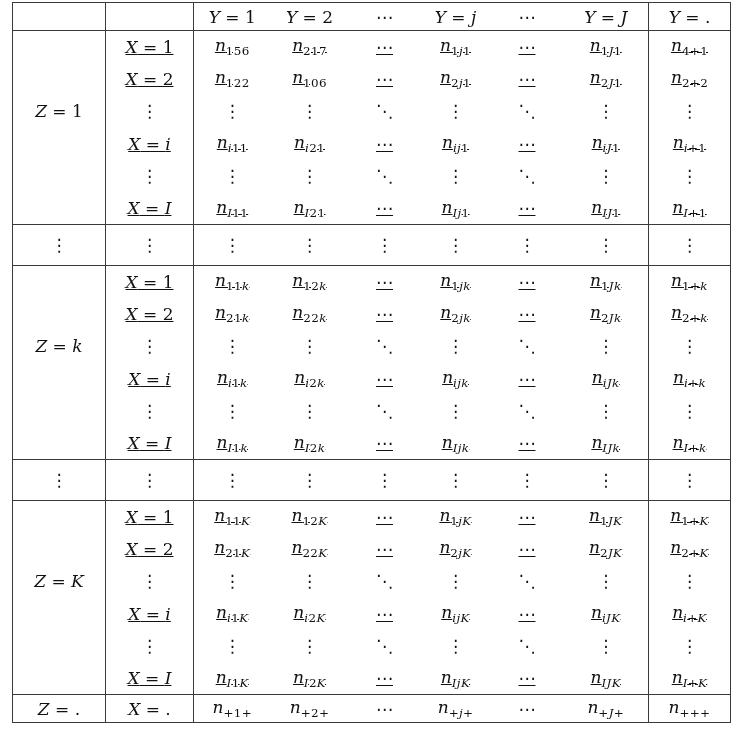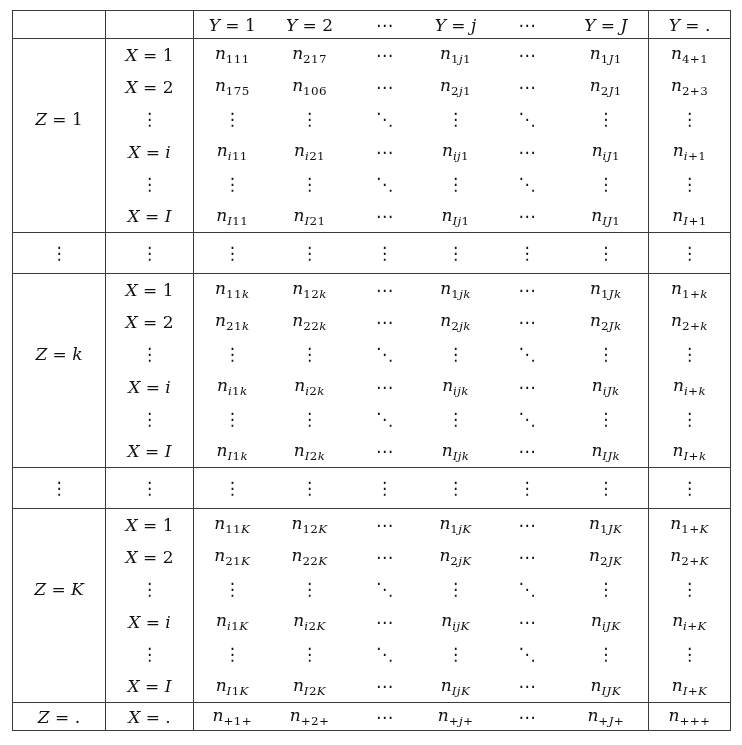--- a/index.html
+++ b/index.html
@@ -10,21 +10,21 @@
   html,body{margin:0;padding:0;background:var(--bg);}
   .page{
     position:relative;
     width:742px;height:745px;
     background:var(--bg);
     overflow:hidden;
     font-family:"DejaVu Serif", serif;
     color:var(--ink);
   }
   table.ctable{
-    position:absolute;left:12px;top:10px;
+    position:absolute;left:12px;top:2px;
     border-collapse:collapse;
     table-layout:fixed;
     border:1px solid var(--line);
     font-size:17px;
     color:var(--ink);
     padding-left:21px;
   }
   table.ctable th, table.ctable td{
     padding:0;
     margin:0;
@@ -35,21 +35,21 @@
     overflow:visible;
   }
   
   .col-z   {border-right:1px solid var(--line);}
   .col-x   {border-right:1px solid var(--line);}
   .col-margin{border-left:1px solid var(--line);}
   
   tr.hline > th, tr.hline > td{border-bottom:1px solid var(--line);}
   
   tr.h-header{height:28px;}
-  tr.h-row{height:32px;}
+  tr.h-row{height:32px;text-decoration:underline;}
   tr.h-dots{height:33px;margin-top:23px;}
   tr.h-sep{height:41px;}
   tr.h-last{height:28px;}
   
   .it{font-style:italic;}
   .up{font-style:normal;}
   .sub{
     font-size:0.70em;
     vertical-align:-0.30em;
     letter-spacing:0.03em;
@@ -85,38 +85,38 @@
           <th class="col-y"><span class="it">Y</span><span class="up"> = 2</span></th>
           <th class="col-dots"><span class="dots">⋯</span></th>
           <th class="col-y"><span class="it">Y</span><span class="up"> = </span><span class="it">j</span></th>
           <th class="col-dots"><span class="dots">⋯</span></th>
           <th class="col-y"><span class="it">Y</span><span class="up"> = </span><span class="it">J</span></th>
           <th class="col-margin"><span class="it">Y</span><span class="up"> = .</span></th>
         </tr>
         <tr class="h-row">
           <td class="col-z"></td>
           <td class="col-x"><span class="it">X</span><span class="up"> = 1</span></td>
-          <td class="col-y"><span class="it">n</span><span class="sub"><span class="up">111</span></span></td>
+          <td class="col-y"><span class="it">n</span><span class="sub"><span class="up">156</span></span></td>
           <td class="col-y"><span class="it">n</span><span class="sub"><span class="up">217</span></span></td>
           <td class="col-dots"><span class="dots">⋯</span></td>
           <td class="col-y"><span class="it">n</span><span class="sub"><span class="up">1</span><span class="it">j</span><span class="up">1</span></span></td>
           <td class="col-dots"><span class="dots">⋯</span></td>
           <td class="col-y"><span class="it">n</span><span class="sub"><span class="up">1</span><span class="it">J</span><span class="up">1</span></span></td>
           <td class="col-margin"><span class="it">n</span><span class="sub"><span class="up">4+1</span></span></td>
         </tr>
         <tr class="h-row">
           <td class="col-z"></td>
           <td class="col-x"><span class="it">X</span><span class="up"> = 2</span></td>
-          <td class="col-y"><span class="it">n</span><span class="sub"><span class="up">175</span></span></td>
+          <td class="col-y"><span class="it">n</span><span class="sub"><span class="up">122</span></span></td>
           <td class="col-y"><span class="it">n</span><span class="sub"><span class="up">106</span></span></td>
           <td class="col-dots"><span class="dots">⋯</span></td>
           <td class="col-y"><span class="it">n</span><span class="sub"><span class="up">2</span><span class="it">j</span><span class="up">1</span></span></td>
           <td class="col-dots"><span class="dots">⋯</span></td>
           <td class="col-y"><span class="it">n</span><span class="sub"><span class="up">2</span><span class="it">J</span><span class="up">1</span></span></td>
-          <td class="col-margin"><span class="it">n</span><span class="sub"><span class="up">2+3</span></span></td>
+          <td class="col-margin"><span class="it">n</span><span class="sub"><span class="up">2+2</span></span></td>
         </tr>
         <tr class="h-dots">
           <td class="col-z"><span class="it">Z</span><span class="up"> = 1</span></td>
           <td class="col-x"><span class="dots">⋮</span></td>
           <td class="col-y"><span class="dots">⋮</span></td>
           <td class="col-y"><span class="dots">⋮</span></td>
           <td class="col-dots"><span class="dots">⋱</span></td>
           <td class="col-y"><span class="dots">⋮</span></td>
           <td class="col-dots"><span class="dots">⋱</span></td>
           <td class="col-y"><span class="dots">⋮</span></td>

